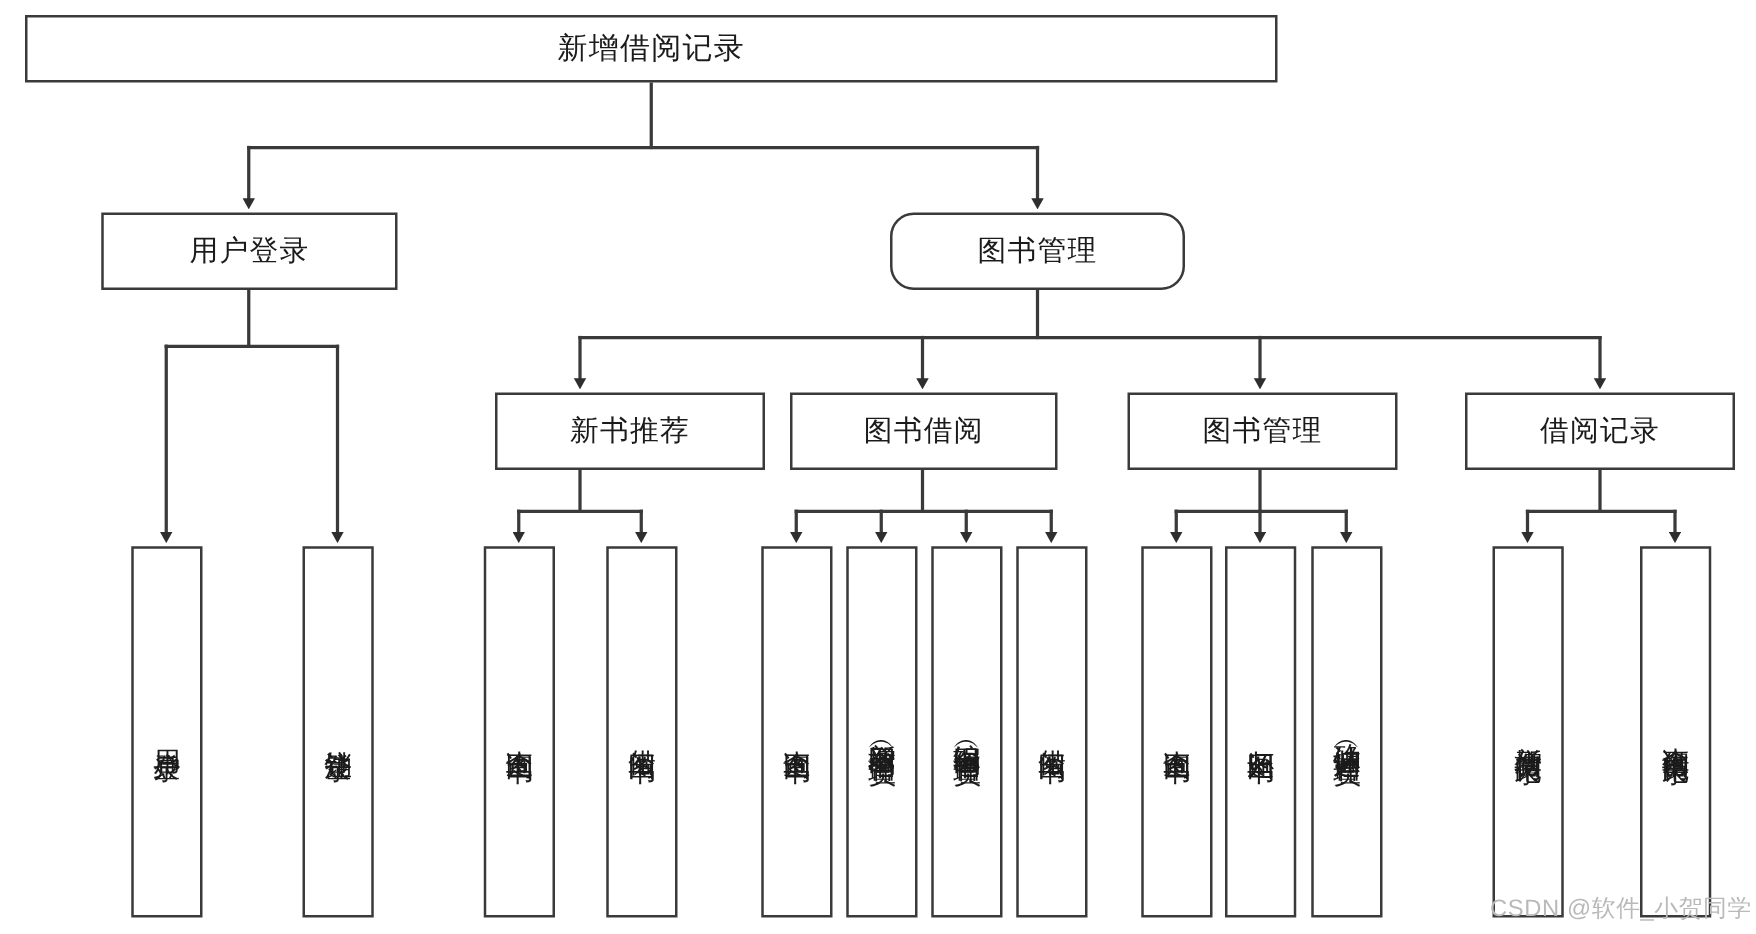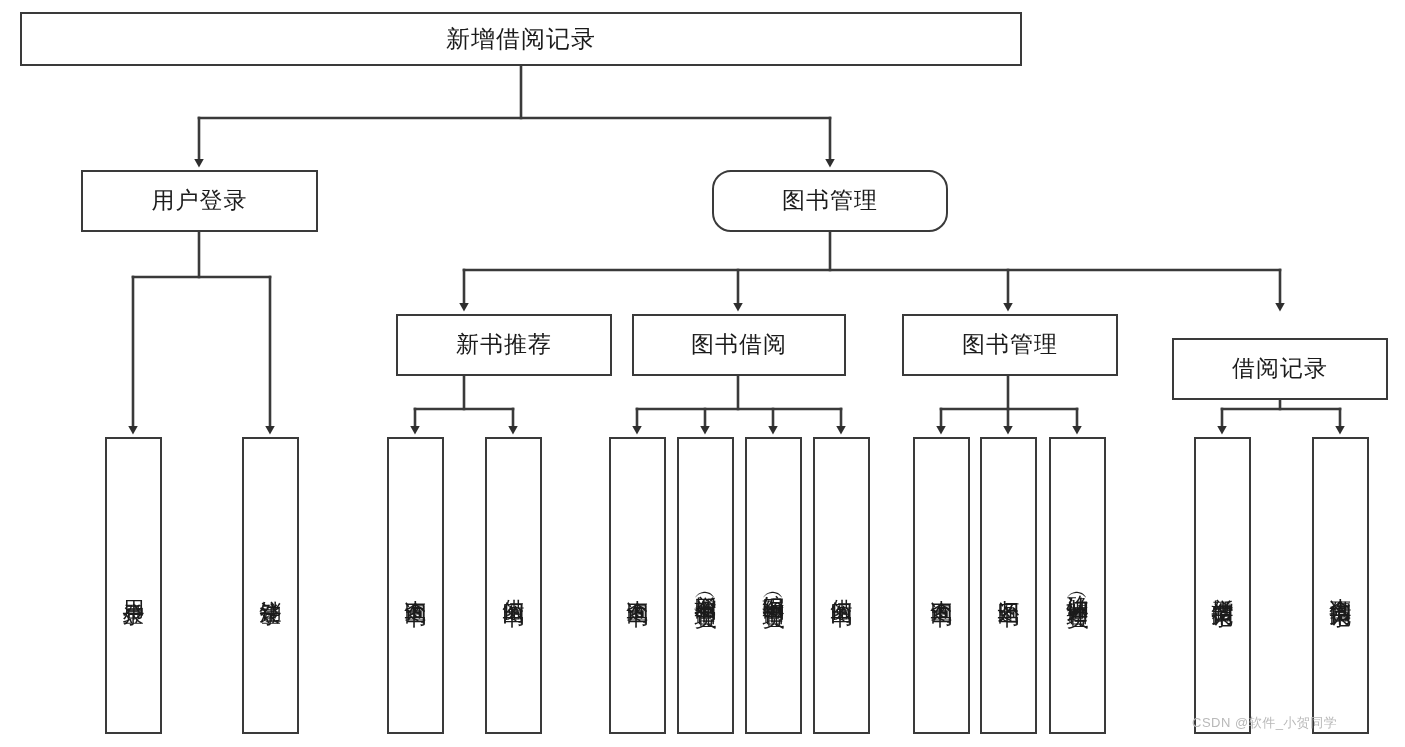--- a/index.html
+++ b/index.html
@@ -59,21 +59,21 @@
     text-orientation: upright;
     font-size: 22px;
     line-height: 1.28;
     letter-spacing: 2px;
     color: #1b1b1b;
     white-space: nowrap;
     text-align: center;
   }
   .watermark {
     position: absolute;
-    font-size: 13px;
+    font-size: 19px;
     color: #b9b9b9;
     white-space: nowrap;
     letter-spacing: 0.5px;
   }
 </style>
 </head>
 <body>
 
 <div id="canvas">
 
@@ -140,21 +140,21 @@
 
   <div class="node horiz" style="left:362px; top:314px; width:216px; height:62px;margin-left:34px;">
     <span>新书推荐</span>
   </div>
   <div class="node horiz" style="left:632px; top:314px; width:214px; height:62px;">
     <span>图书借阅</span>
   </div>
   <div class="node horiz" style="left:902px; top:314px; width:216px; height:62px;">
     <span>图书管理</span>
   </div>
-  <div class="node horiz" style="left:1172px; top:314px; width:216px; height:62px;margin-top:24px;">
+  <div class="node horiz" style="left:1172px; top:314px; width:216px; height:62px;">
     <span>借阅记录</span>
   </div>
 
   <div class="leaf" style="left:105px; top:437px; width:57px; height:297px;">
     <span class="vtext">用户登录</span>
   </div>
   <div class="leaf" style="left:242px; top:437px; width:57px; height:297px;">
     <span class="vtext">注销登录</span>
   </div>
 

